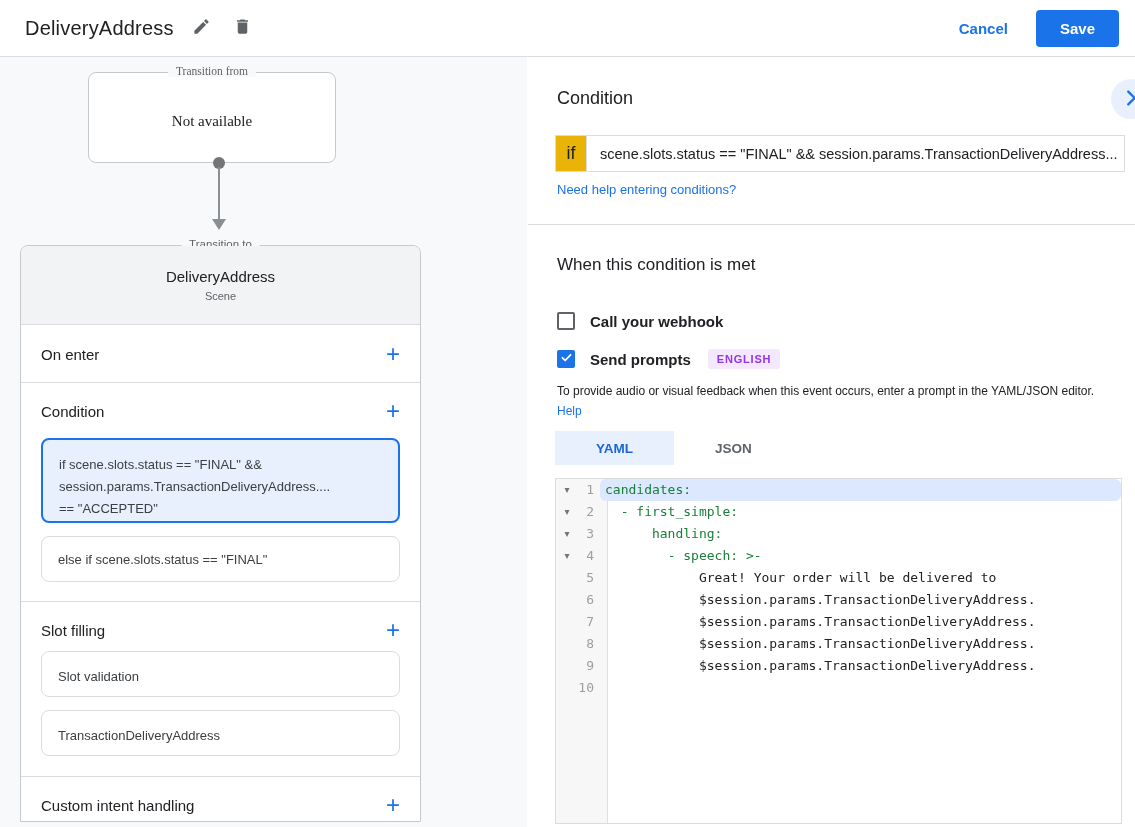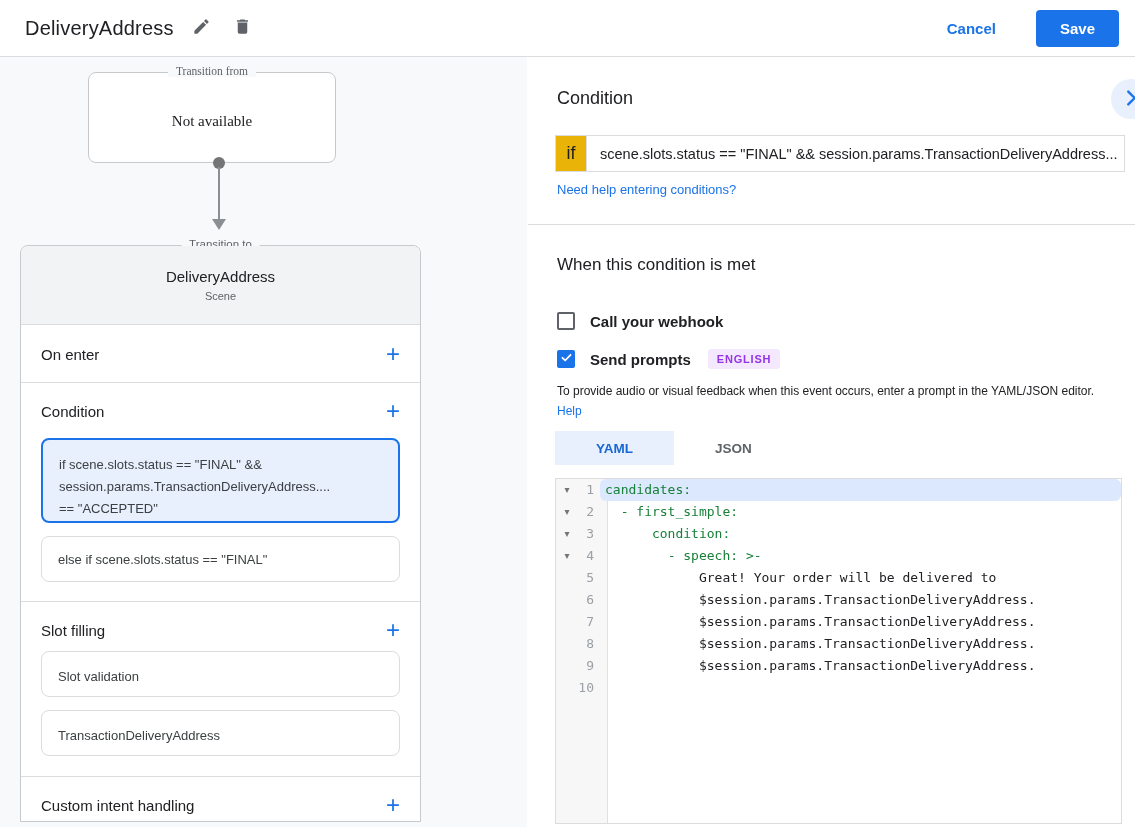--- a/index.html
+++ b/index.html
@@ -5,21 +5,21 @@
   * { margin:0; padding:0; box-sizing:border-box; }
   html,body { width:1135px; height:827px; overflow:hidden; background:#fff;
               font-family:"Liberation Sans", sans-serif; color:#202124; }
 
   
   .topbar { position:absolute; left:0; top:0; width:1135px; height:57px; background:#fff;
             border-bottom:1px solid #dadce0; display:flex; align-items:center; }
   .page-title { font-size:20px; color:#202124; margin-left:25px; letter-spacing:.2px; }
   .icon-btn { background:none; border:none; cursor:pointer; padding:4px; margin-left:14px;
               display:inline-flex; align-items:center; }
-  .topbar-right { position:absolute; right:16px; top:0; height:57px; display:flex; align-items:center; gap:40px; }
+  .topbar-right { position:absolute; right:16px; top:0; height:57px; display:flex; align-items:center; gap:28px; }
   .text-btn { background:none; border:none; color:#1a73e8; font-size:15px; font-weight:600;
               font-family:inherit; cursor:pointer; }
   .save-btn { background:#1a73e8; color:#fff; border:none; border-radius:4px; font-size:15px;
               font-weight:600; font-family:inherit; padding:0 24px; height:37px; cursor:pointer; }
 
   
   .graph { position:absolute; left:0; top:57px; width:527px; height:770px; background:#f8f9fa; }
   .legendbox { position:absolute; border:1px solid #c6cacd; border-radius:8px; background:#fff; }
   .legend { position:absolute; top:-8px; left:50%; transform:translateX(-50%); font-size:11.5px;
             color:#5f6368; background:#f8f9fa; padding:0 8px; white-space:nowrap; }
@@ -246,21 +246,21 @@
           <div class="ed-code"><span class="seg-y">candidates:</span></div>
         </div>
         <div class="ed-row">
           <div class="ed-arrow">▾</div>
           <div class="ed-num">2</div>
           <div class="ed-code"><span class="seg-p">  </span><span class="seg-y">- first_simple:</span></div>
         </div>
         <div class="ed-row">
           <div class="ed-arrow">▾</div>
           <div class="ed-num">3</div>
-          <div class="ed-code"><span class="seg-p">      </span><span class="seg-y">condition:</span></div>
+          <div class="ed-code"><span class="seg-p">      </span><span class="seg-y">handling:</span></div>
         </div>
         <div class="ed-row">
           <div class="ed-arrow">▾</div>
           <div class="ed-num">4</div>
           <div class="ed-code"><span class="seg-p">        </span><span class="seg-y">- speech: &gt;-</span></div>
         </div>
         <div class="ed-row">
           <div class="ed-arrow"></div>
           <div class="ed-num">5</div>
           <div class="ed-code"><span class="seg-p">            Great! Your order will be delivered to</span></div>

